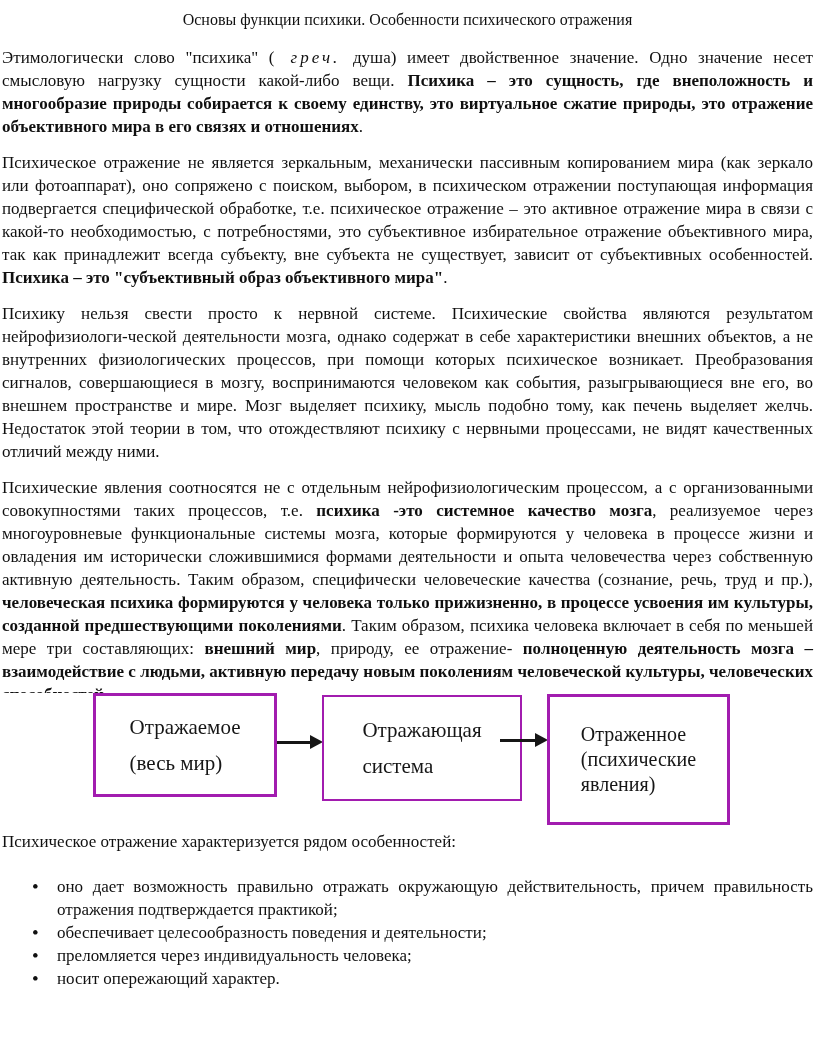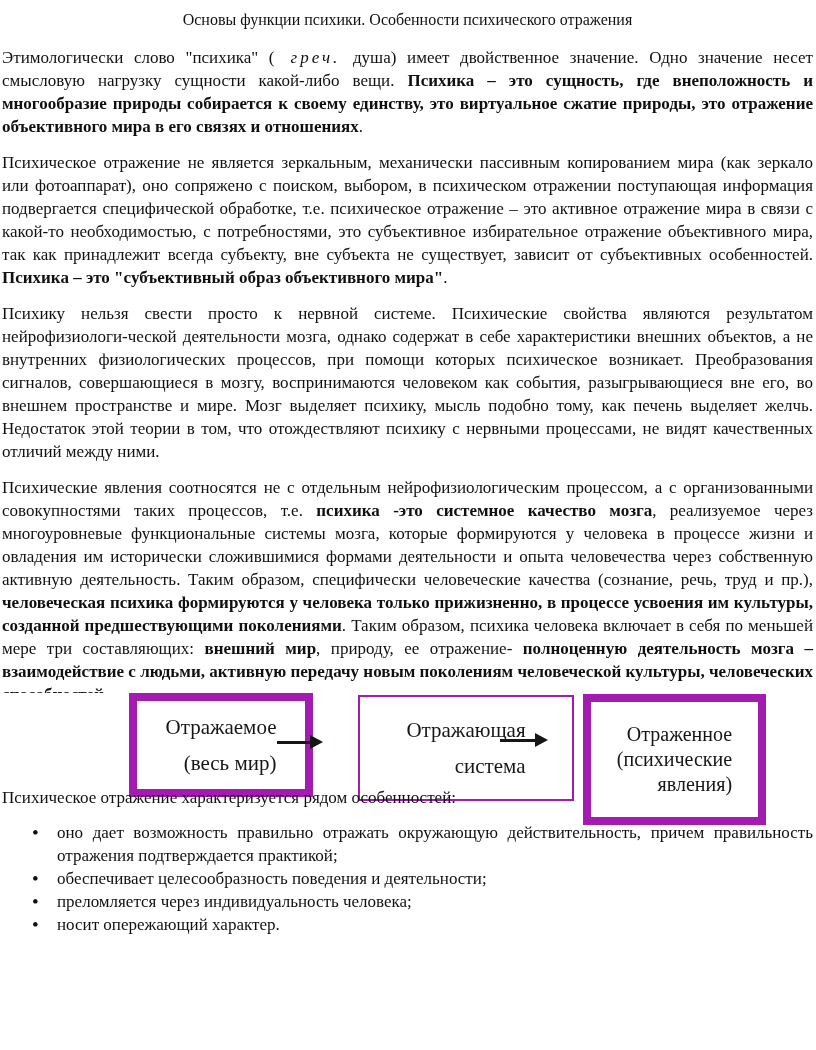--- a/index.html
+++ b/index.html
@@ -38,34 +38,33 @@
   .para .ls { letter-spacing: 3px; margin-right: 2px; }
 
   .diagram {
     position: absolute;
     top: 693px; left: 0;
     width: 816px; height: 120px;
   }
   .dbox {
     position: absolute;
     box-sizing: border-box;
-    border: 8px solid #a21caf;
+    border: 3px solid #a21caf;
     background: #ffffff;
     display: flex;
     align-items: center;
     justify-content: center;
-    text-align: right;
+    text-align: left;
     white-space: pre-line;
     font-size: 21px;
     line-height: 36px;
     color: #161616;
-    margin-left: 36px;
   }
   .dbox.b1 { left: 93px;  top: 0px; width: 184px; height: 104px; }
-  .dbox.b2 { left: 322px; top: 2px; width: 216px; height: 106px; border-width: 2px; }
+  .dbox.b2 { left: 322px; top: 2px; width: 200px; height: 106px; border-width: 2px; }
   .dbox.b3 { left: 547px; top: 1px; width: 183px; height: 131px; line-height: 25px; font-size: 20px; }
   .arrow { position: absolute; height: 14px; }
   .arrow::before {
     content: "";
     position: absolute;
     left: 0; right: 9px; top: 6px;
     height: 3px;
     background: #161616;
   }
   .arrow::after {
@@ -75,34 +74,34 @@
     width: 0; height: 0;
     border-left: 13px solid #161616;
     border-top: 7px solid transparent;
     border-bottom: 7px solid transparent;
   }
   .arrow.a1 { left: 277px; top: 42px; width: 46px; }
   .arrow.a2 { left: 500px; top: 40px; width: 48px; }
 
   .features {
     position: absolute;
-    top: 776px; left: 0;
+    top: 820px; left: 0;
     width: 816px; height: 230px;
     box-sizing: border-box;
     padding: 0 3px 0 2px;
     overflow: hidden;
   }
   .features .intro {
     font-size: 17px;
     line-height: 23px;
     margin: 10px 0 0 0;
   }
   .bullets {
     list-style: none;
-    margin: 12px 0 0 0;
+    margin: 22px 0 0 0;
     padding: 0;
   }
   .bullets li {
     position: relative;
     padding-left: 55px;
     font-size: 17px;
     line-height: 23px;
     text-align: justify;
   }
   .bullets li::before {

